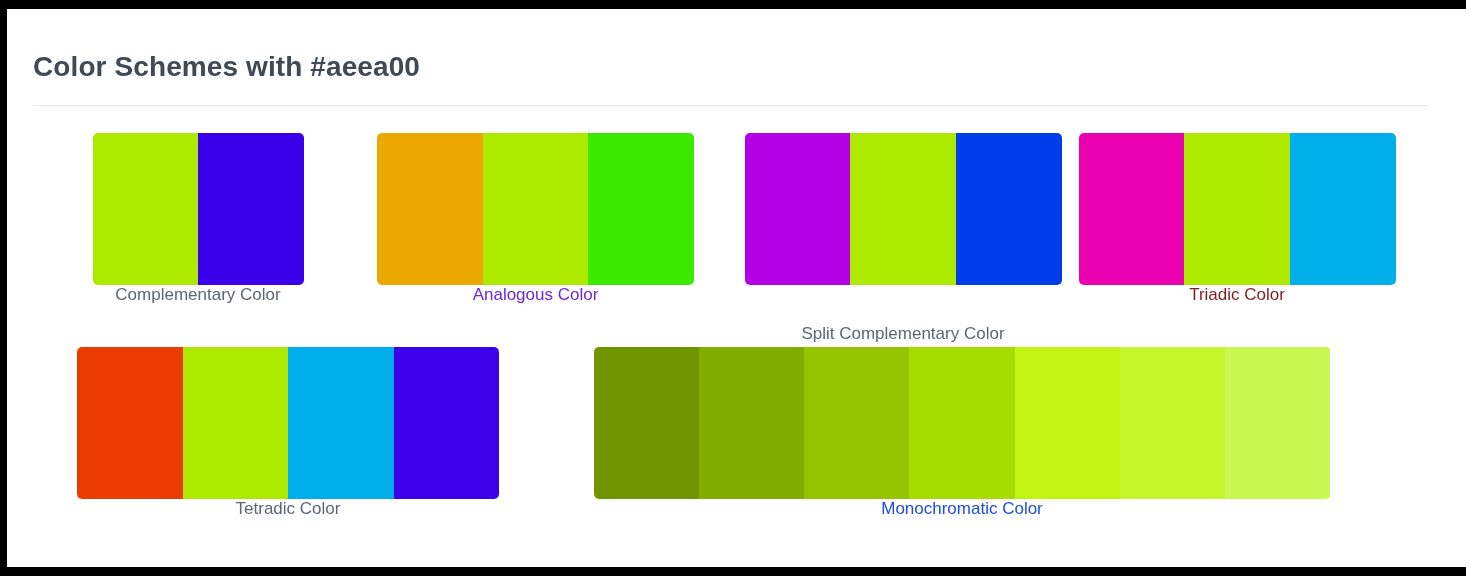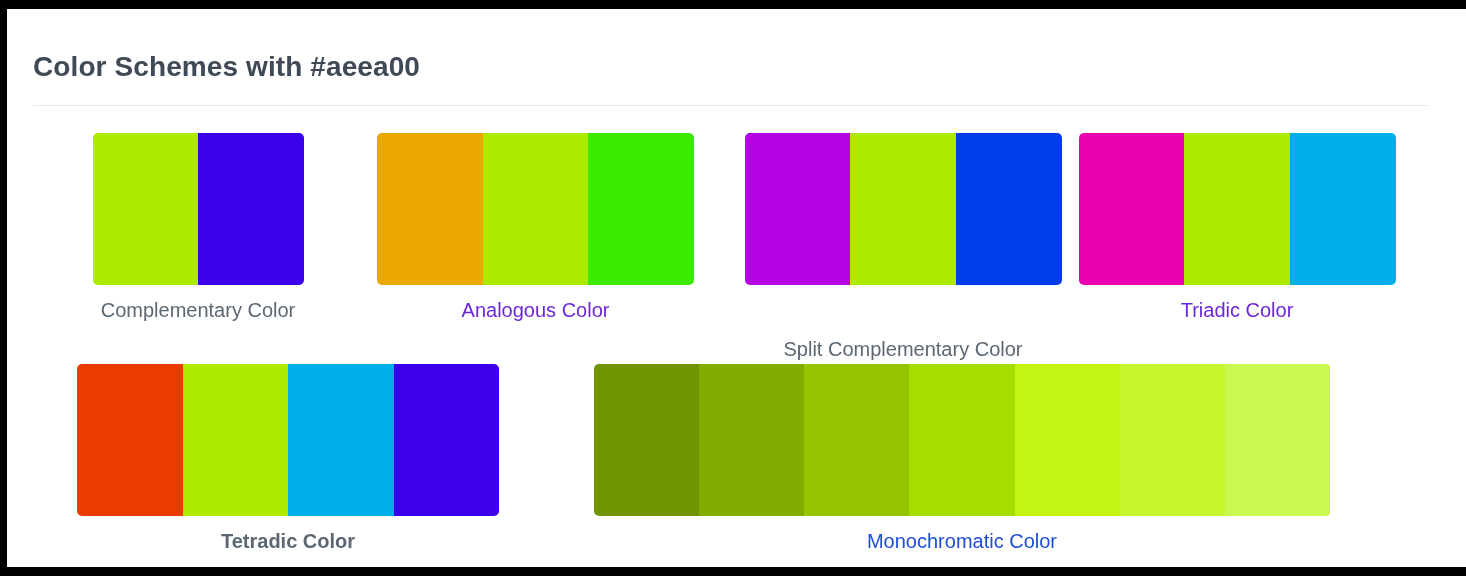--- a/index.html
+++ b/index.html
@@ -72,41 +72,40 @@
     border-radius: 5px;
     overflow: hidden;
   }
 
   .swatch {
     height: 100%;
     flex: 1 1 auto;
   }
 
   .scheme-label {
-    margin-top: 14px;
-    font-size: 20px;
+    font-size: 17px;
     color: #5c6774;
     text-align: center;
     white-space: nowrap;
   }
 
   
   .blk-complementary { width: 280px; margin-left: 25px; }
   .blk-complementary .swatch-strip { width: 211px; }
 
   .blk-analogous { width: 373px; margin-left: 11px; }
   .blk-analogous .swatch-strip { width: 317px; }
 
   .blk-split { width: 374px; margin-left: -6px; gap: 39px; }
   .blk-split .swatch-strip { width: 317px; }
 
   .blk-triadic { width: 350px; margin-left: -28px; }
   .blk-triadic .swatch-strip { width: 317px; }
 
-  .blk-tetradic { width: 460px; margin-left: 25px; font-weight: bold; }
+  .blk-tetradic { width: 460px; margin-left: 25px; }
   .blk-tetradic .swatch-strip { width: 422px; }
 
   .blk-monochromatic { width: 790px; margin-left: 49px; }
   .blk-monochromatic .swatch-strip { width: 737px; }
 </style>
 </head>
 <body style="background: rgb(0, 0, 0);">
 
 <div id="page-frame">
   <div id="card">
@@ -144,21 +143,21 @@
           </div>
           <div class="scheme-label" style="color: rgb(92, 103, 116);">Split Complementary Color</div>
         </div>
 
         <div class="scheme-block blk-triadic">
           <div class="swatch-strip">
             <div class="swatch" style="background:#ea00ae"></div>
             <div class="swatch" style="background:#aeea00"></div>
             <div class="swatch" style="background:#00aeea"></div>
           </div>
-          <div class="scheme-label" style="color: #6d28d9;">Triadic Color</div>
+          <div class="scheme-label" style="color: #7f1d1d;">Triadic Color</div>
         </div>
 
       </div>
 
       <div class="scheme-row row-2">
 
         <div class="scheme-block blk-tetradic">
           <div class="swatch-strip">
             <div class="swatch" style="background:#ea3c00"></div>
             <div class="swatch" style="background:#aeea00"></div>

